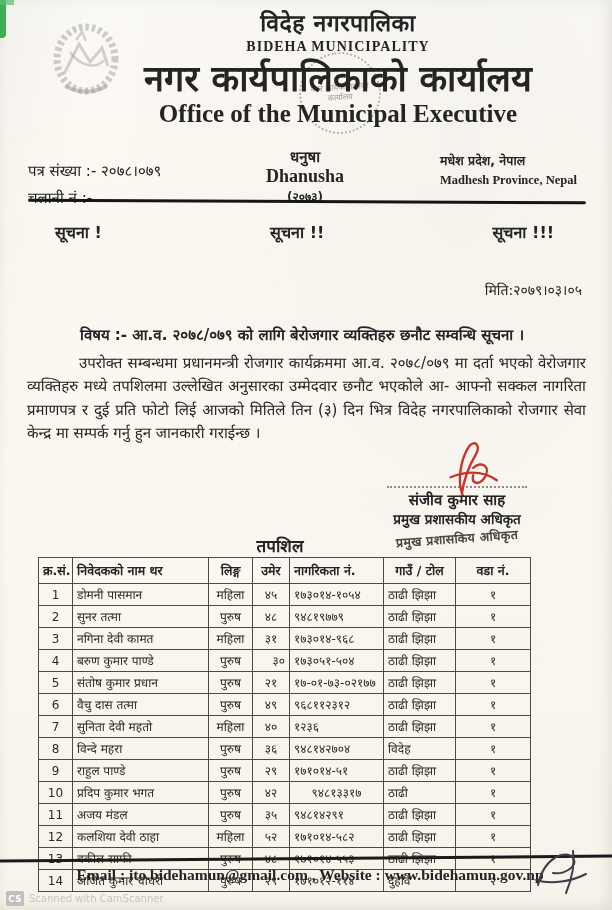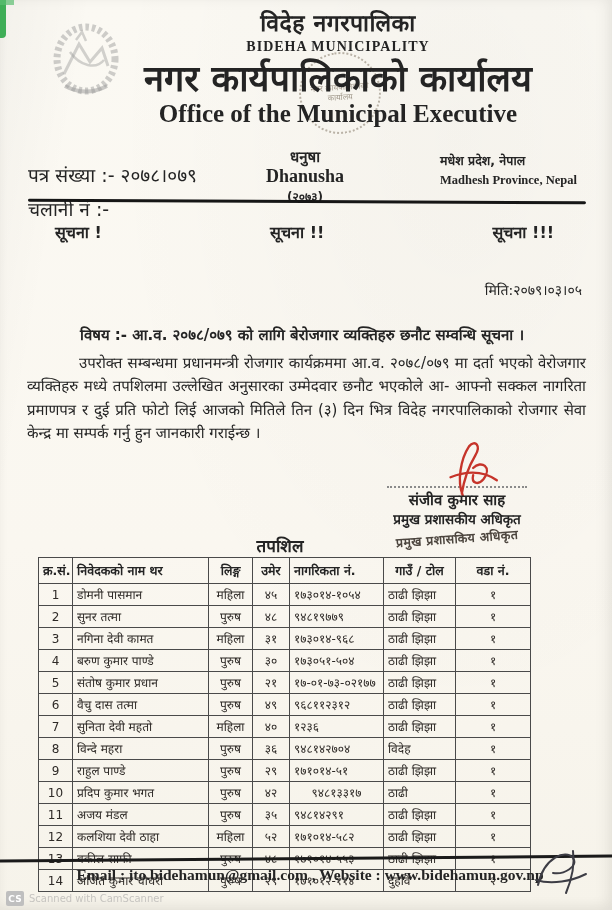--- a/index.html
+++ b/index.html
@@ -24,21 +24,21 @@
 
   .emblem{position:absolute;left:46px;top:20px;width:80px;height:85px;opacity:.85;}
   .hdr-stamp{
     position:absolute;left:299px;top:52px;width:78px;height:78px;border-radius:50%;
     border:2px dotted rgba(125,112,95,.5);display:flex;align-items:center;justify-content:center;
     transform:rotate(-8deg);
   }
   .hdr-stamp span{font-size:8px;color:rgba(110,98,82,.65);text-align:center;line-height:1.3;transform:rotate(4deg);}
 
   
-  .meta-left{position:absolute;left:28px;top:158px;font-size:19px;line-height:1.8;}
+  .meta-left{position:absolute;left:28px;top:158px;font-size:15px;line-height:1.8;}
   .meta-center{position:absolute;left:240px;top:146px;width:130px;text-align:center;}
   .meta-center .np{font-size:15px;font-weight:700;}
   .meta-center .en{font-family:"Liberation Serif",serif;font-size:18px;font-weight:700;}
   .meta-center .yr{font-size:12px;font-weight:700;margin-top:1px;}
   .meta-right{position:absolute;left:440px;top:152px;font-size:12.5px;line-height:1.5;}
   .meta-right .np{font-weight:700;}
   .meta-right .en{font-family:"Liberation Serif",serif;font-weight:700;}
 
   .head-rule{position:absolute;left:28px;top:200px;width:558px;height:3px;background:#161616;transform:rotate(.25deg);border-radius:2px;}
 
@@ -197,21 +197,21 @@
           <td style="text-align: center;">महिला</td>
           <td style="text-align: center;">३१</td>
           <td style="text-align: left;">१७३०१४-९६८</td>
           <td style="text-align: left;">ठाढी झिझा</td>
           <td style="text-align: center;">१</td>
         </tr>
         <tr>
           <td style="text-align: center;">4</td>
           <td style="text-align: left;">बरुण कुमार पाण्डे</td>
           <td style="text-align: center;">पुरुष</td>
-          <td style="text-align: center; margin-left: 6px;">३०</td>
+          <td style="text-align: right; margin-left: 6px;">३०</td>
           <td style="text-align: left;">१७३०५१-५०४</td>
           <td style="text-align: left;">ठाढी झिझा</td>
           <td style="text-align: center;">१</td>
         </tr>
         <tr>
           <td style="text-align: center;">5</td>
           <td style="text-align: left;">संतोष कुमार प्रधान</td>
           <td style="text-align: center;">पुरुष</td>
           <td style="text-align: center;">२१</td>
           <td style="text-align: left;">१७-०१-७३-०२१७७</td>

